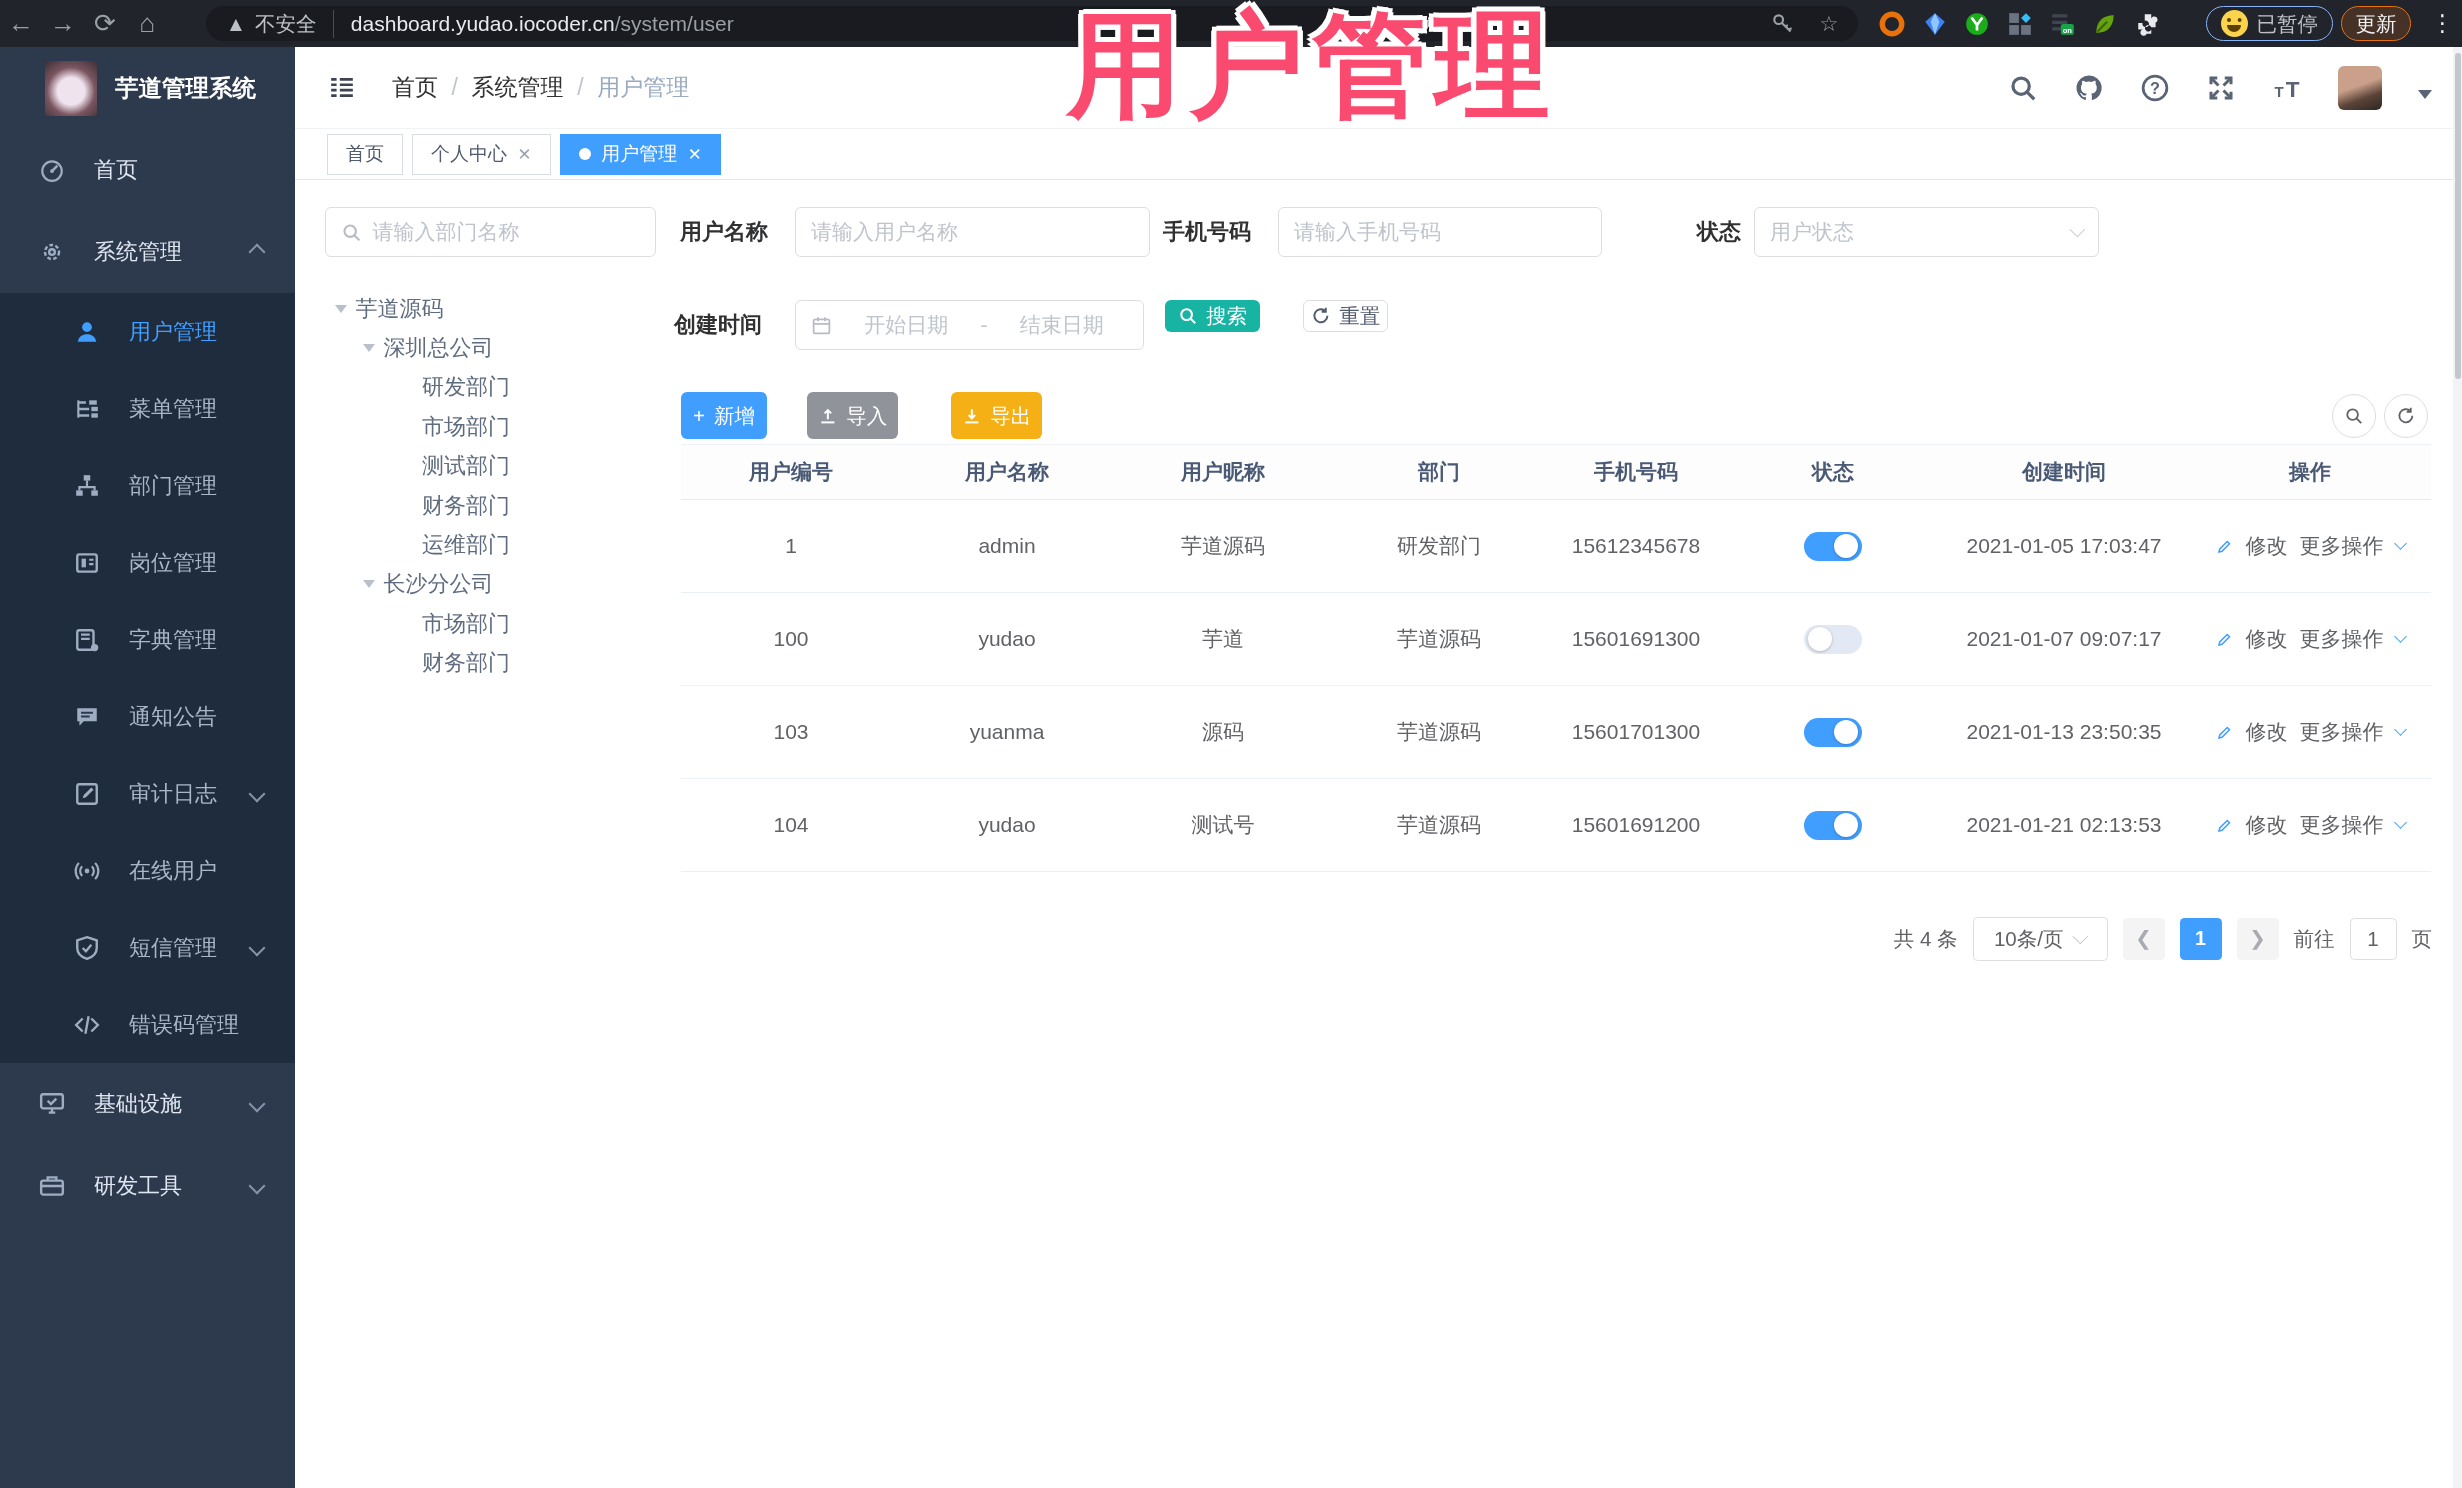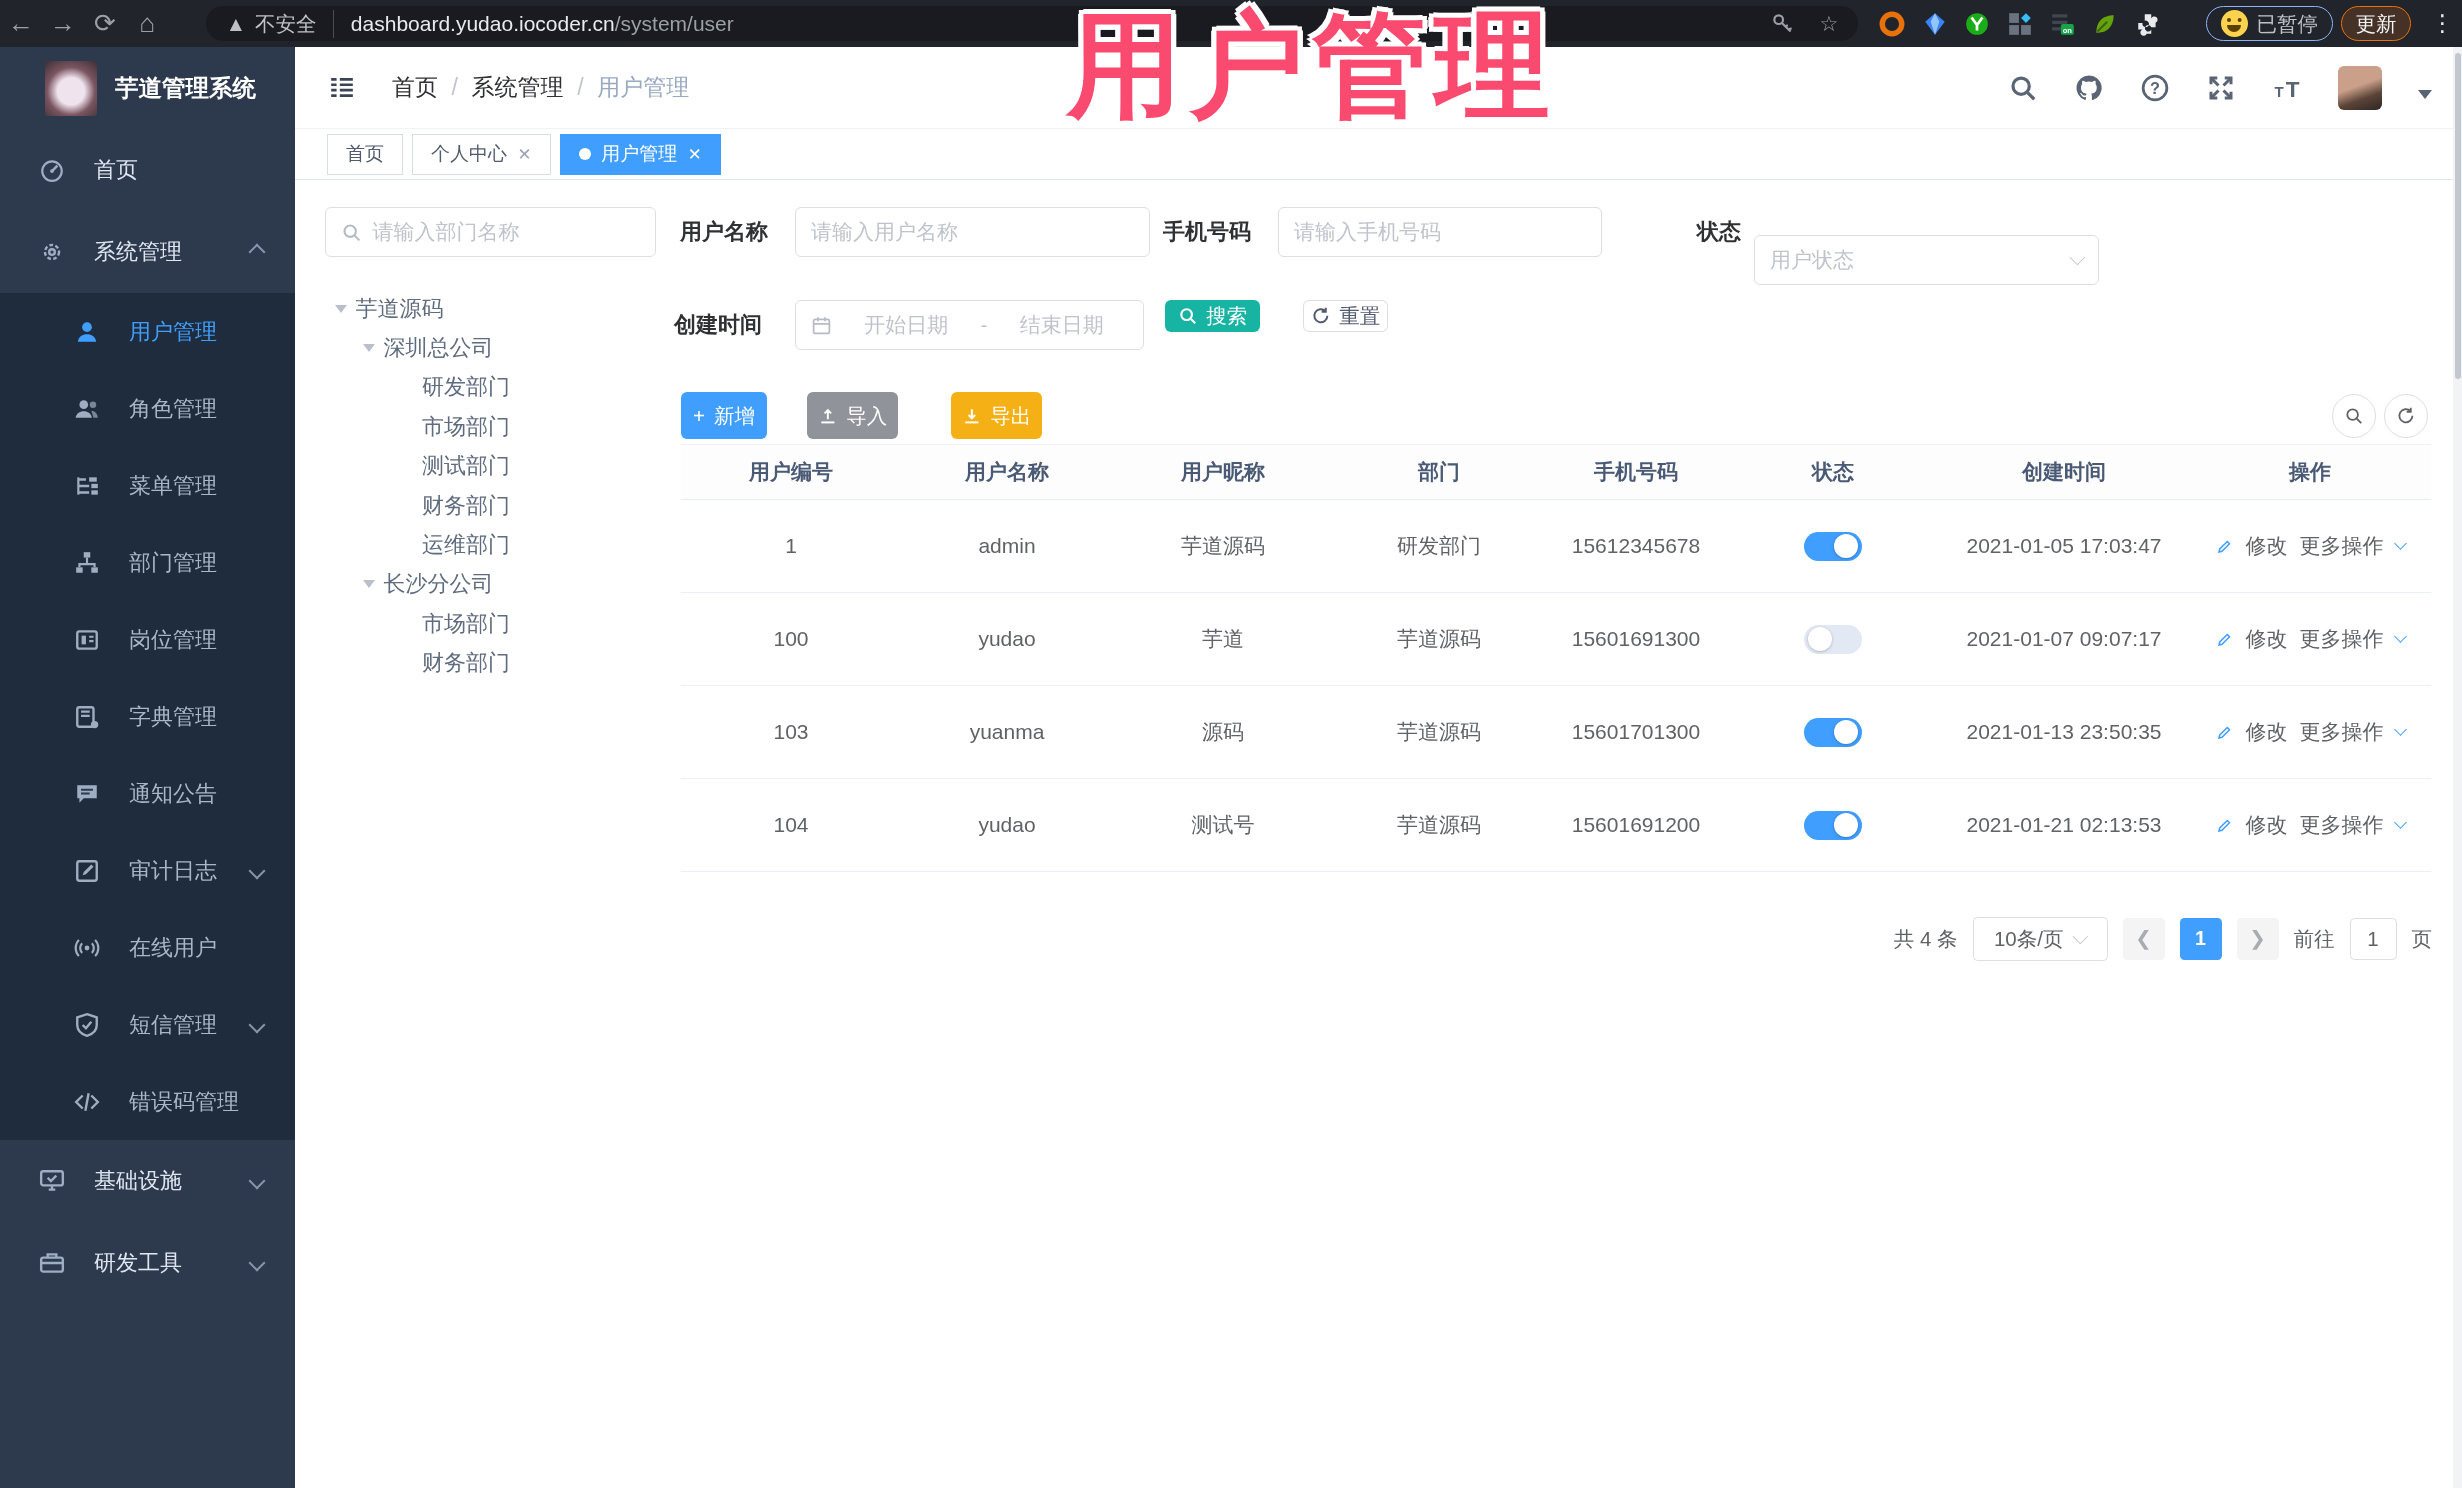--- a/index.html
+++ b/index.html
@@ -70,21 +70,21 @@
   .mag { width:21px; height:21px; flex:0 0 auto; color:#b7bcc4; }
   
   .tnode { position:absolute; font-size:22px; color:#5f6b7e; display:flex; align-items:center; gap:10.6px; }
   .tcaret { width:0; height:0; border-left:8.3px solid #b9c0cc; border-top:6px solid transparent; border-bottom:6px solid transparent; transform:rotate(90deg); }
   
   #lbl-username { left:385px; top:27px; }
   #in-username  { left:500px; top:27px; width:355px; }
   #lbl-mobile   { left:868px; top:27px; }
   #in-mobile    { left:983px; top:27px; width:324px; }
   #lbl-status   { left:1402px; top:27px; }
-  #sel-status   { left:1459px; top:27px; width:345px; justify-content:space-between;margin-top:28px; }
+  #sel-status   { left:1459px; top:27px; width:345px; justify-content:space-between; }
   #lbl-created  { left:379px; top:120px; }
   #in-dates     { left:500px; top:120px; width:349px; gap:8px; }
   #in-dates .ph { flex:1; text-align:center; }
   .sel-chev { width:10.6px; height:10.6px; border-right:1.5px solid #c0c4cc; border-bottom:1.5px solid #c0c4cc; transform:rotate(45deg); margin-top:-4.5px; }
   .btn { position:absolute; height:32px; border-radius:6px; font-size:20.5px; display:flex; align-items:center; justify-content:center; gap:9px; }
   #btn-search { left:870px; top:120px; width:95px; background:#17b3a3; color:#fff; }
   #btn-reset  { left:1008px; top:120px; width:85px; background:#fff; color:#515a6e; border:0.8px solid #dcdee2; }
   #btn-add    { left:386px; top:212px; width:86px; height:47px; background:#409eff; color:#fff; }
   #btn-import { left:512px; top:212px; width:91px; height:47px; background:#909399; color:#fff; }
   #btn-export { left:656px; top:212px; width:91px; height:47px; background:#f5b015; color:#fff; }
@@ -209,29 +209,20 @@
       <span>系统管理</span>
       <span class="chev up"></span>
     </div>
     <div class="submenu">
       <div class="menu-item active">
         <svg class="mi" viewBox="0 0 24 24">
             <circle cx="12" cy="7.5" r="4.5" fill="currentColor"></circle>
             <path d="M3.5 21c.8-5 4.4-7 8.5-7s7.7 2 8.5 7Z" fill="currentColor"></path>
           </svg>
         <span>用户管理</span>
-      </div>
-      <div class="menu-item">
-        <svg class="mi" viewBox="0 0 24 24">
-            <circle cx="9" cy="8" r="4" fill="currentColor"></circle>
-            <path d="M1.5 20c.7-4 3.6-6 7.5-6s6.8 2 7.5 6Z" fill="currentColor"></path>
-            <circle cx="17.5" cy="8" r="3" fill="currentColor" opacity=".7"></circle>
-            <path d="M16 13.6c3 .3 5.4 2 6 6.4h-4" fill="currentColor" opacity=".7"></path>
-          </svg>
-        <span>角色管理</span>
       </div>
       <div class="menu-item">
         <svg class="mi" viewBox="0 0 24 24">
             <path d="M4 4v16" stroke="currentColor" stroke-width="2"></path>
             <path d="M4 6h7M4 12h10M4 18h10" stroke="currentColor" stroke-width="2.4"></path>
             <rect x="14" y="4" width="7" height="4" fill="currentColor"></rect>
             <rect x="16" y="10" width="6" height="4" fill="currentColor"></rect>
             <rect x="16" y="16" width="6" height="4" fill="currentColor"></rect>
           </svg>
         <span>菜单管理</span>

